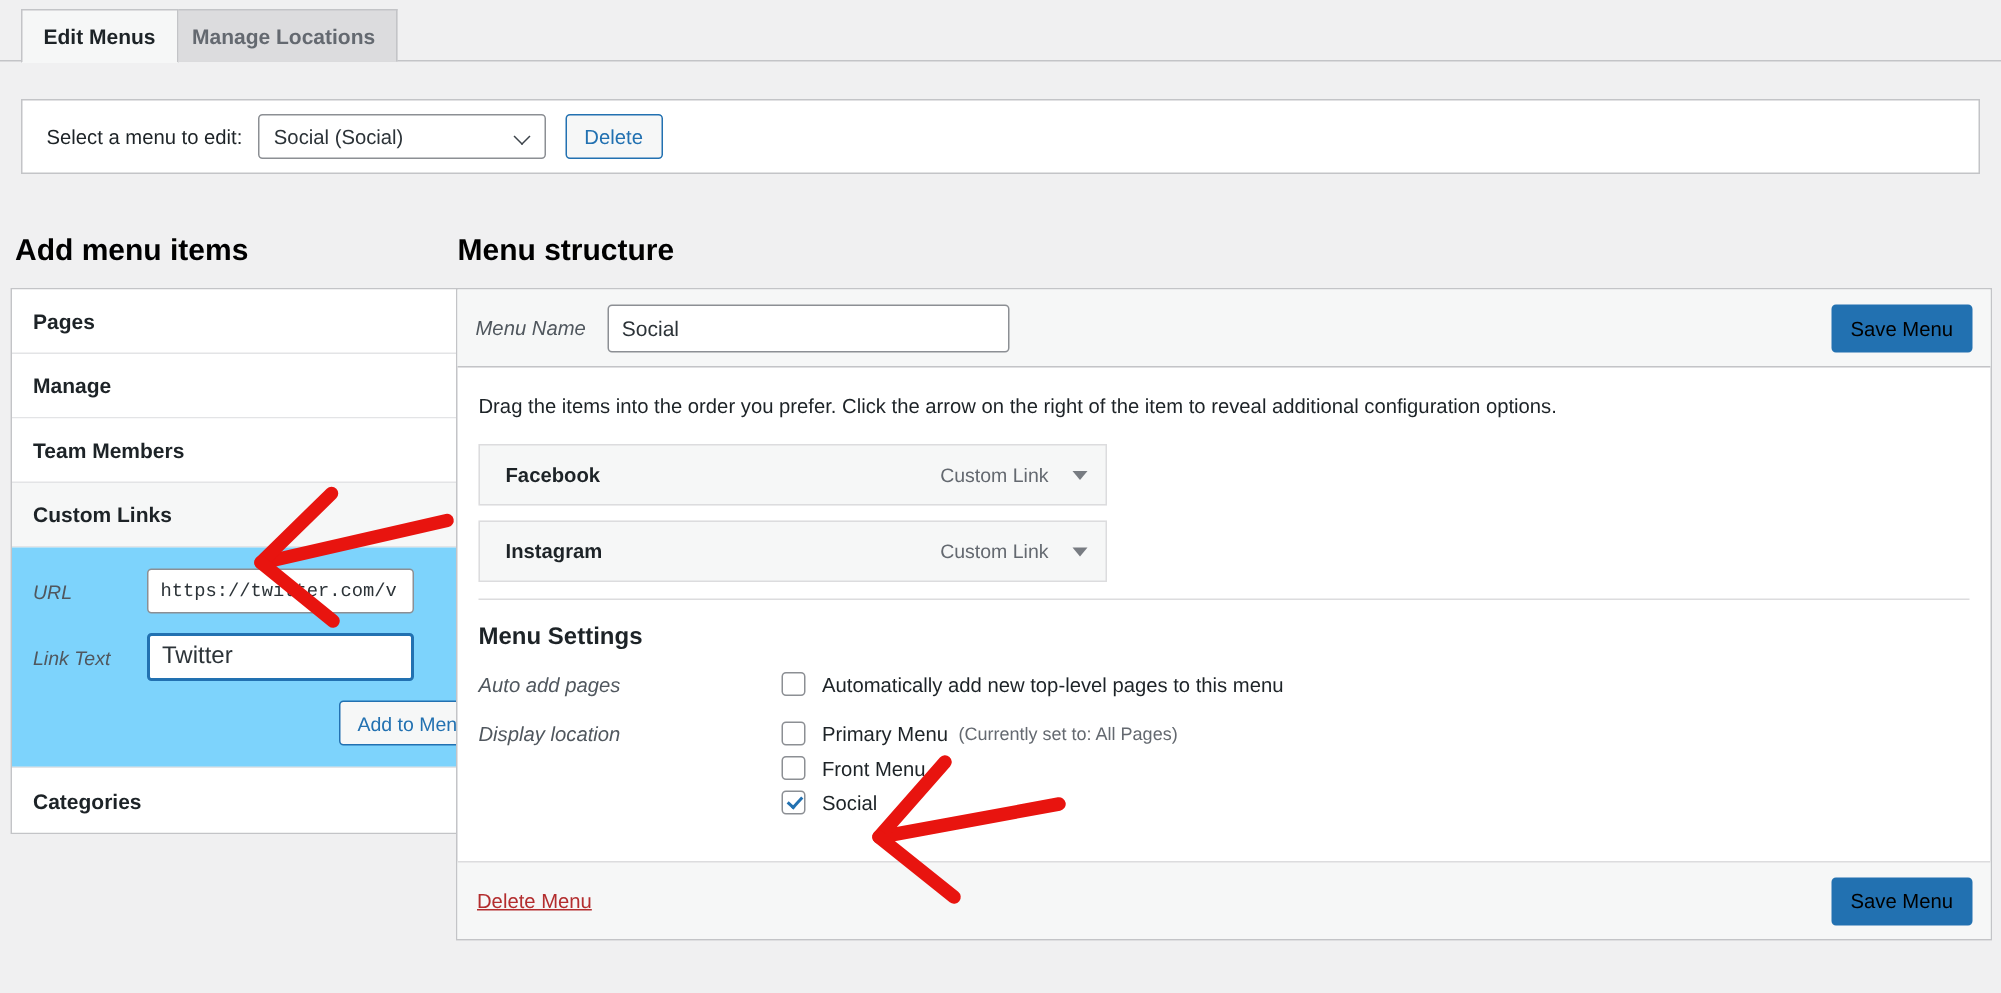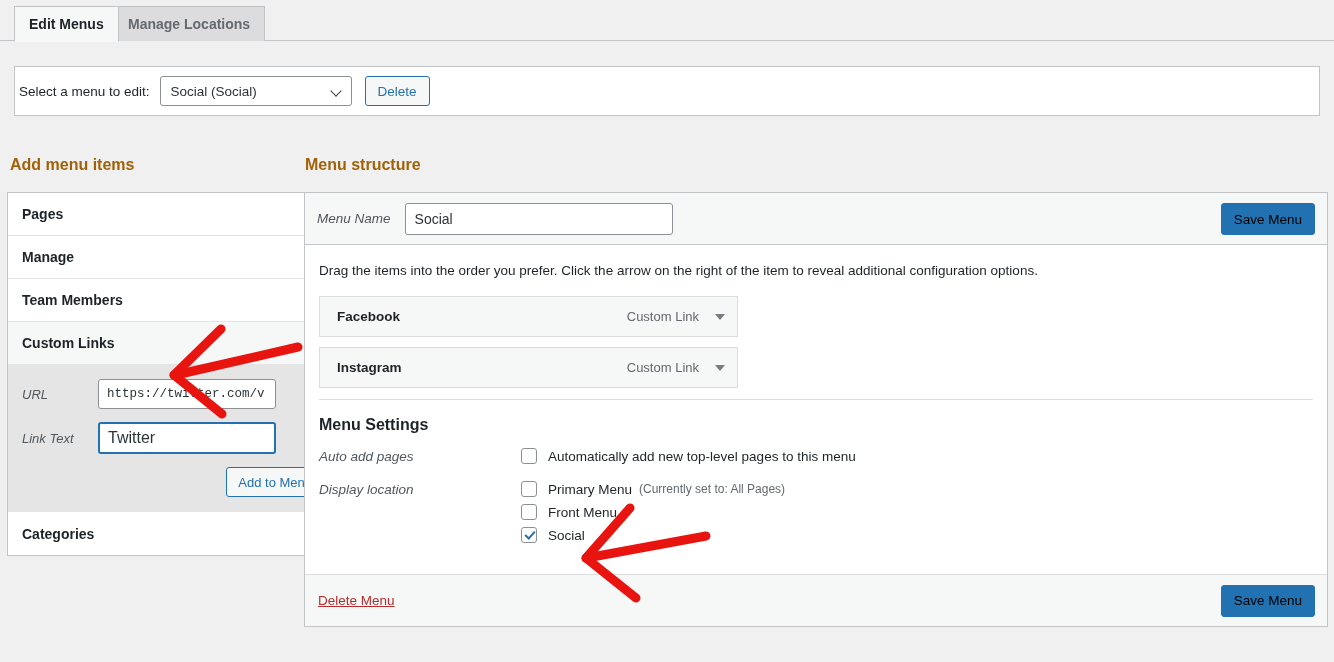--- a/index.html
+++ b/index.html
@@ -60,21 +60,21 @@
   .menu-select-bar {
     position: absolute;
     left: 14px; top: 66px;
     width: 1306px;
     height: 50px;
     background: #fff;
     border: 1px solid #c3c4c7;
     box-sizing: border-box;
     display: flex;
     align-items: center;
-    padding-left: 4px;
+    padding-left: 16px;
   }
   .select-label {
     font-size: 13.5px;
     color: #1d2327;
     margin-right: 10px;
   }
   .menu-dropdown {
     width: 192px;
     height: 30px;
     border: 1px solid #8c8f94;
@@ -121,23 +121,23 @@
     color: #1d2327;
   }
   .bar-tail a {
     color: #2271b1;
     text-decoration: underline;
   }
 
   
   .sec-title {
     position: absolute;
-    font-size: 16px;
+    font-size: 20px;
     font-weight: bold;
-    color: #a16207;
+    color: #000000;
   }
   #add-items-title { left: 10px; top: 156px; }
   #menu-structure-title { left: 305px; top: 156px; }
 
   
   .left-panel {
     position: absolute;
     left: 7px; top: 192px;
     width: 324px;
     background: #fff;
@@ -164,21 +164,21 @@
     width: 0; height: 0;
     border-left: 5px solid transparent;
     border-right: 5px solid transparent;
   }
   .caret.down { border-top: 6px solid #787c82; }
   .caret.up   { border-bottom: 6px solid #787c82; }
 
   .accordion-body {
     padding: 14px 4px 14px 14px;
     border-bottom: 1px solid #e3e4e6;
-    background: #e5e5e5;
+    background: #7dd3fc;
   }
   .field-row {
     display: flex;
     align-items: center;
     margin-bottom: 13px;
   }
   .field-label {
     width: 76px;
     flex: 0 0 76px;
     font-style: italic;

